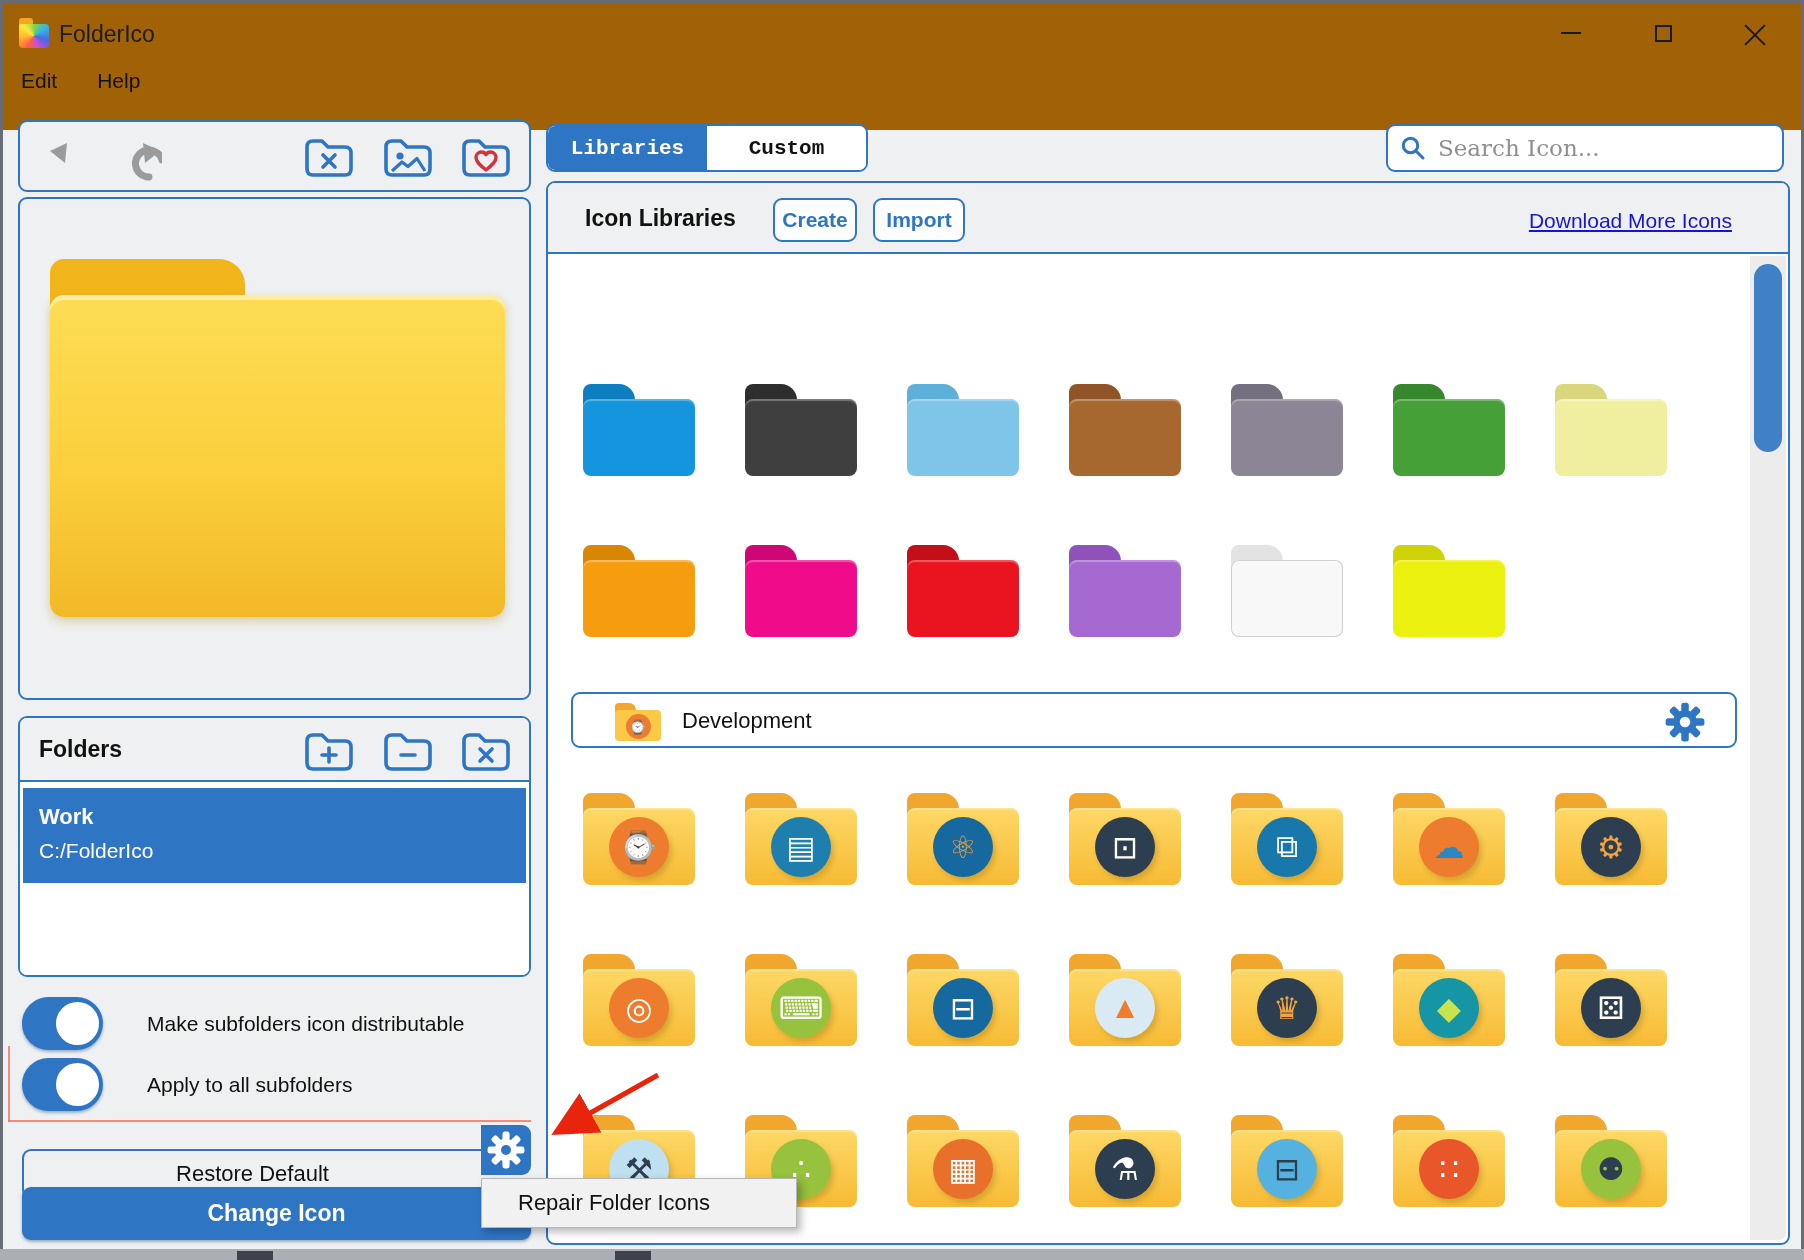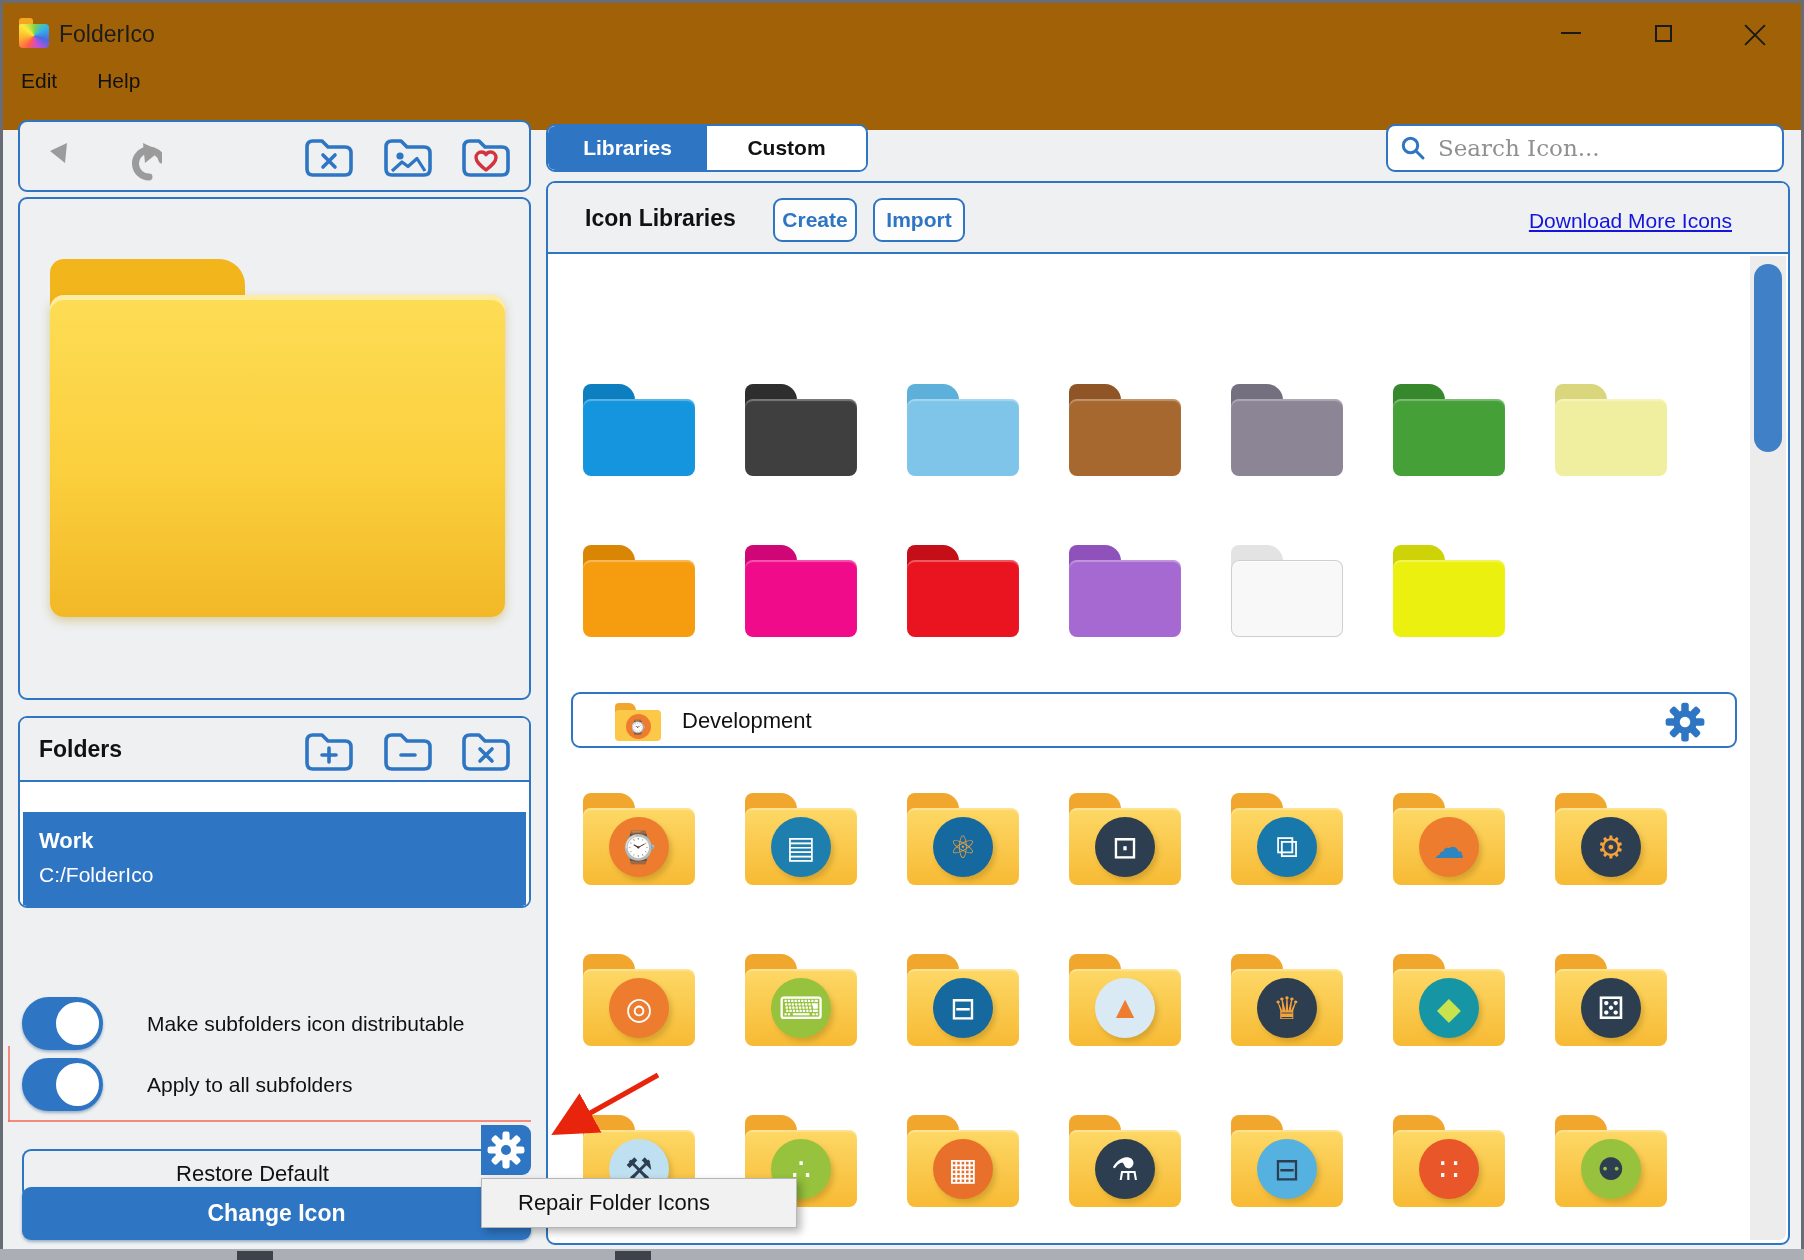--- a/index.html
+++ b/index.html
@@ -32,41 +32,41 @@
   
   .big-folder { position:absolute; left:30px; top:60px; width:455px; height:358px; }
   .big-folder .tab { position:absolute; left:0; top:0; width:195px; height:58px; background:#f2b51c; border-radius:14px 26px 0 0; }
   .big-folder .body { position:absolute; left:0; top:36px; right:0; bottom:0; border-radius:14px;
     background:linear-gradient(180deg,#fddd55 0%, #fbcf3d 55%, #f2b827 100%);
     box-shadow: inset 0 5px 0 rgba(255,255,255,.45), 0 4px 10px rgba(180,140,20,.35); }
   
   .folders-head { position:absolute; left:0; top:0; right:0; height:64px; border-bottom:2px solid #2e75c3; background:#eef0f1; border-radius:7px 7px 0 0; }
   .folders-title { position:absolute; left:19px; top:18px; font-size:23px; font-weight:700; color:#111; }
   .folders-list { position:absolute; left:0; top:66px; right:0; bottom:0; background:#fff; border-radius:0 0 7px 7px; overflow:hidden; }
-  .folder-row { position:absolute; left:3px; right:3px; top:4px; height:95px; background:#2e75c3; color:#fff; padding:16px 0 0 16px;margin-top:24px; }
+  .folder-row { position:absolute; left:3px; right:3px; top:4px; height:95px; background:#2e75c3; color:#fff; padding:16px 0 0 16px; }
   .folder-row .nm { font-size:22px; font-weight:700; }
   .folder-row .pth { font-size:21px; margin-top:9px; }
   
   .toggle { position:absolute; left:22px; width:81px; height:53px; border-radius:27px; background:#2e75c3; box-shadow:0 2px 3px rgba(30,80,140,.4); cursor:pointer; }
   .toggle .knob { position:absolute; top:3px; right:2px; width:47px; height:47px; border-radius:50%; background:#fff; border:2px solid #2e75c3; }
   .toggle-label { position:absolute; left:147px; font-size:21px; color:#111; }
   
   .btn-restore { position:absolute; left:22px; top:1125px; width:459px; height:50px; border:2px solid #2e75c3; border-right:none; border-radius:9px 0 0 9px; background:#eef0f1; font-size:22px; color:#111; display:flex; align-items:center; justify-content:center; cursor:pointer;margin-top:24px; }
   .btn-gear { position:absolute; left:481px; top:1125px; width:50px; height:50px; background:#2e75c3; border-radius:0 9px 9px 0; display:flex; align-items:center; justify-content:center; cursor:pointer; }
   .btn-change { position:absolute; left:22px; top:1187px; width:509px; height:53px; background:#2e75c3; border-radius:9px; color:#fff; font-size:23px; font-weight:700; display:flex; align-items:center; justify-content:center; cursor:pointer; box-shadow:0 2px 3px rgba(30,80,140,.4); }
   
   .ctx-menu { position:absolute; left:481px; top:1178px; width:316px; height:50px; background:#f1f1f1; border:1px solid #b6b6b6; box-shadow:4px 4px 8px rgba(0,0,0,.28); z-index:40; display:flex; align-items:center; }
   .ctx-item { padding-left:36px; font-size:22px; color:#111; cursor:pointer; }
   
   .red-line-v { position:absolute; left:8px; top:1046px; width:2px; height:76px; background:rgba(243,112,98,.8); z-index:30; }
   .red-line-h { position:absolute; left:8px; top:1120px; width:523px; height:2px; background:rgba(243,112,98,.8); z-index:30; }
   .arrow-svg { position:absolute; left:520px; top:1050px; z-index:50; pointer-events:none; }
   
   .tabs { position:absolute; left:546px; top:124px; width:322px; height:48px; border:2px solid #2e75c3; border-radius:9px; overflow:hidden; display:flex; background:#fff; }
-  .tab { flex:1; display:flex; align-items:center; justify-content:center; font-size:21px; font-weight:700; cursor:pointer; color:#111; background:#fff; }
+  .tab { flex:1; display:flex; align-items:center; justify-content:center; font-size:21px; font-weight:700; cursor:pointer; color:#111; background:#fff;font-family:Liberation Mono, monospace; }
   .tab.active { background:#2e75c3; color:#fff; border-radius:0 7px 7px 0; }
   .search-box { position:absolute; left:1386px; top:124px; width:398px; height:48px; border:2px solid #2e75c3; border-radius:9px; background:#fff; display:flex; align-items:center; padding:0 12px; }
   .search-box input { border:none; outline:none; flex:1; font-size:23px; margin-left:12px; font-family:"DejaVu Serif", serif; color:#333; background:transparent; }
   .search-box input::placeholder { color:#8f8f8f; }
   .lib-panel { position:absolute; left:546px; top:181px; width:1244px; height:1064px; border:2px solid #2e75c3; border-radius:9px; background:#fff; }
   .lib-head { position:absolute; left:0; top:0; right:0; height:71px; background:#eef0f1; border-bottom:2px solid #2e75c3; border-radius:7px 7px 0 0; }
   .lib-title { position:absolute; left:37px; top:22px; font-size:23px; font-weight:700; color:#111; }
   .mini-btn { position:absolute; top:15px; height:44px; border:2px solid #2e75c3; border-radius:9px; background:#fdfdfd; color:#2e75c3; font-size:21px; font-weight:700; display:flex; align-items:center; justify-content:center; cursor:pointer; }
   .dl-link { position:absolute; right:56px; top:26px; font-size:21px; color:#1414dd; text-decoration:underline; cursor:pointer; }
   .section-head { position:absolute; left:23px; width:1166px; height:56px; border:2px solid #2e75c3; border-radius:9px; background:#fff; }
@@ -144,21 +144,21 @@
     </svg>
   </div>
 
   <div class="card" style="left:18px; top:197px; width:513px; height:503px;">
     <div class="big-folder">
       <div class="tab"></div>
         <div class="body"></div>
     </div>
   </div>
 
-  <div class="card" style="left:18px; top:716px; width:513px; height:192px; background:#fff;">
+  <div class="card" style="left:18px; top:716px; width:513px; height:261px; background:#fff;">
     <div class="folders-head">
       <span class="folders-title">Folders</span>
       <svg class="fbtn" style="position:absolute;left:281px;top:6px;" width="56" height="52" viewBox="0 0 56 50">
         <path d="M6 16 Q6 10 12 10 H21 L27 16 H44 Q50 16 50 22 V38 Q50 44 44 44 H12 Q6 44 6 38 Z" fill="none" stroke="#2e75c3" stroke-width="3.6" stroke-linejoin="round"></path>
         <path d="M28 23 V37 M21 30 H35" stroke="#2e75c3" stroke-width="3.6" stroke-linecap="round"></path>
       </svg>
       <svg class="fbtn" style="position:absolute;left:360px;top:6px;" width="56" height="52" viewBox="0 0 56 50">
         <path d="M6 16 Q6 10 12 10 H21 L27 16 H44 Q50 16 50 22 V38 Q50 44 44 44 H12 Q6 44 6 38 Z" fill="none" stroke="#2e75c3" stroke-width="3.6" stroke-linejoin="round"></path>
         <path d="M21 30 H35" stroke="#2e75c3" stroke-width="3.6" stroke-linecap="round"></path>
       </svg>

